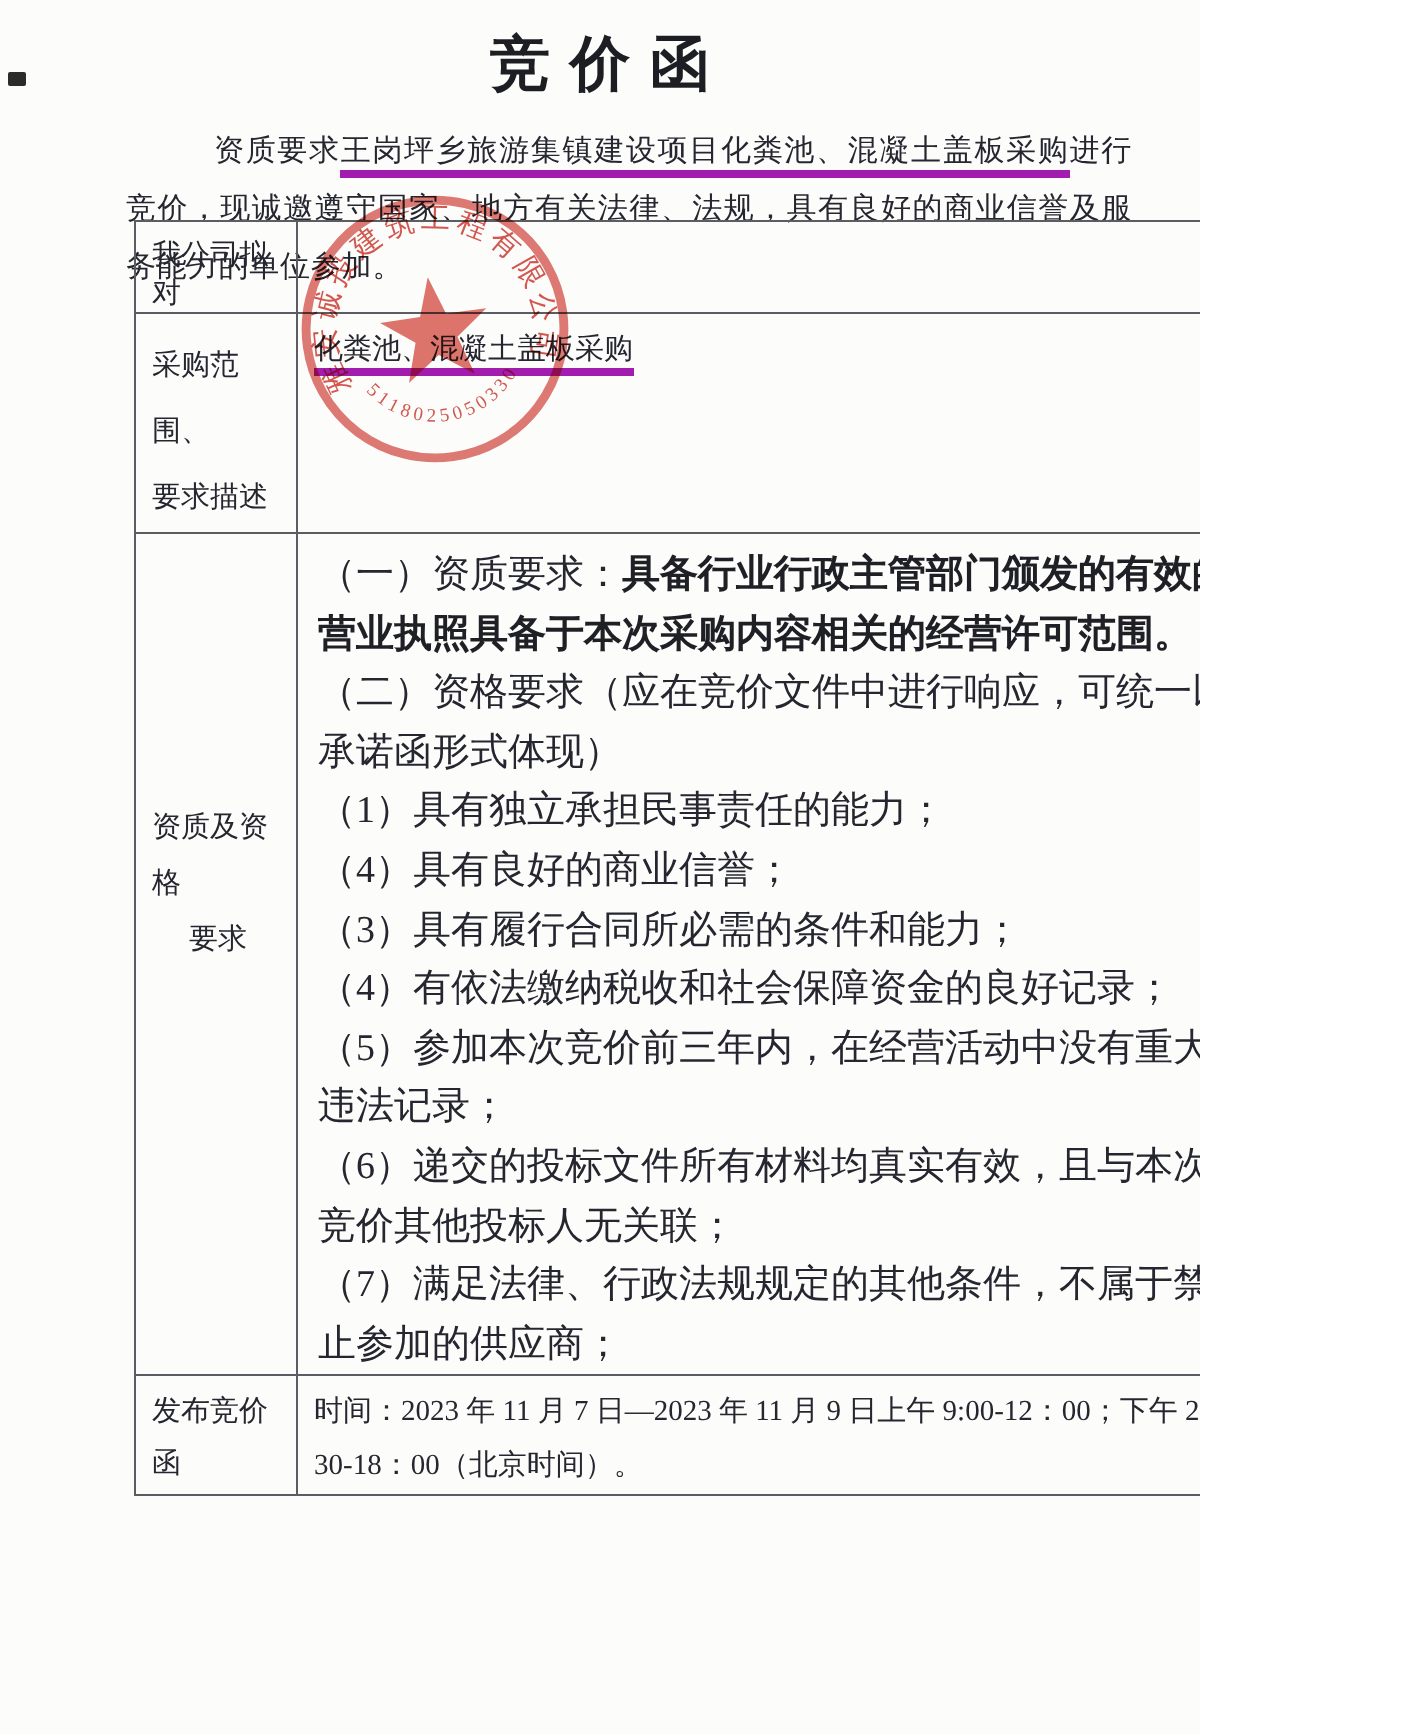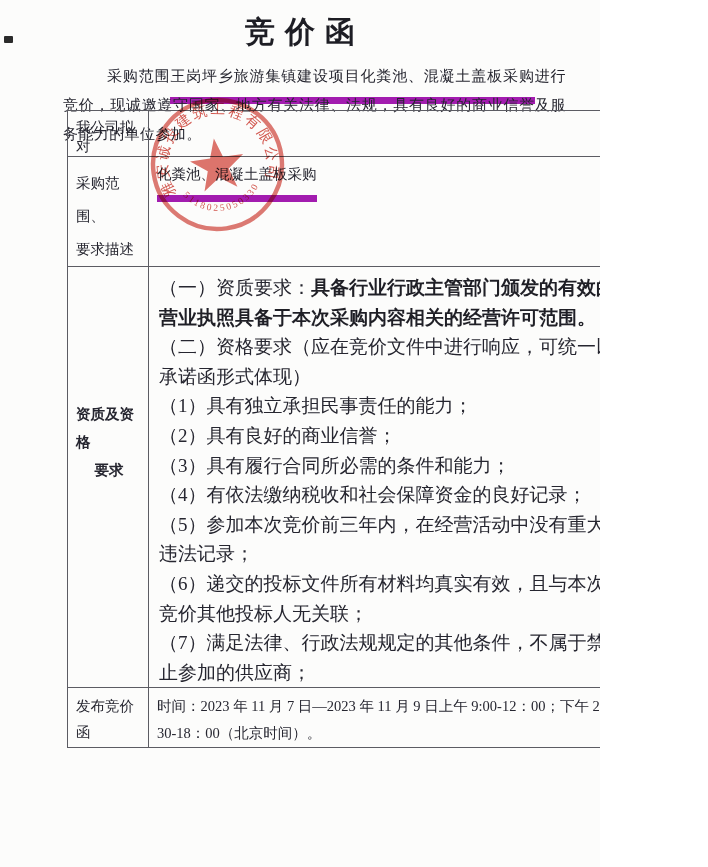--- a/index.html
+++ b/index.html
@@ -5,62 +5,62 @@
   html,body{margin:0;padding:0;background:#ffffff;}
   .page{position:relative;width:600px;height:867px;background:#fcfcfb;overflow:hidden;
         font-family:"Liberation Serif","DejaVu Serif",serif;color:#262630;}
   .artifact{position:absolute;}
   .a1{left:4px;top:36px;width:9px;height:7px;background:#2b2b2b;border-radius:1px;}
   .a2{left:688px;top:18px;width:4px;height:3px;background:#9a9a9a;}
   .title{margin:0;padding-top:12px;text-align:center;font-size:30px;font-weight:bold;
          letter-spacing:10px;text-indent:10px;color:#1d1d24;}
   .intro{margin:9px 34px 0 63px;font-size:15px;line-height:29px;text-indent:44px;
          letter-spacing:.4px;text-align:justify;}
-  .u{border-bottom:7px solid #a21caf;padding-bottom:13px;}
+  .u{border-bottom:4px solid #a21caf;padding-bottom:1px;}
   .b{font-weight:bold;color:#1f1f26;}
   table.doc{position:absolute;left:67px;top:110px;width:556px;border-collapse:collapse;
             table-layout:fixed;font-size:14.5px;color:#262630;}
   td{border:1px solid #5c5c63;padding:0 6px 0 8px;vertical-align:top;overflow:hidden;}
   .h26{height:26px}.h31{height:31px}.h60{height:60px}.h35{height:35px}
   .h58{height:58px}.h300{height:300px}
   .r1cell{line-height:25px;}
   .r2cell{line-height:24px;padding-top:4px;}
   .lbl span{display:block;}
   .lbl-contact{padding-top:9px;line-height:33px;}
   .vtop{padding-top:9px;}
   .lbl-brief{padding-top:7px;}
   .emptycell{background:transparent;}
   .lbl-scope{padding-top:10px;line-height:33px;}
   .scopeval{padding-top:8px;}
   .lbl-sched{padding-top:8px;line-height:29px;}
   .lbl-sched .ctr{text-align:center;}
   .schedcell{padding-top:7px;line-height:28px;}
   .schedcell div{white-space:nowrap;}
-  .lbl-qual{padding-top:133px;line-height:28px;font-weight:bold;}
+  .lbl-qual{padding-top:133px;line-height:28px;}
   .lbl-qual .ctr{text-align:center;}
   .qualcell{padding:6px 0 0 10px;font-size:19px;}
   .qline{line-height:29.6px;}
   .lbl-ann{padding-top:5px;line-height:26px;}
   .anncell{padding-top:5px;line-height:27px;}
   .stamp{position:absolute;left:147px;top:97px;width:141px;height:135px;
          transform:rotate(-8deg);mix-blend-mode:multiply;opacity:.88;}
   .stamp text{font-family:"Liberation Serif","DejaVu Serif",serif;}
   .arc-company{font-size:14.5px;letter-spacing:2.5px;fill:#cf4138;}
   .arc-number{font-size:9.5px;letter-spacing:2.2px;fill:#cf4138;}
 </style>
 </head>
 <body>
 
 <div class="page">
   <div class="artifact a1"></div>
   <div class="artifact a2"></div>
 
   <h1 class="title">竞价函</h1>
 
-  <p class="intro"><span>采购范围</span><span class="u">王岗坪乡旅游集镇建设项目化粪池、混凝土盖板采购</span><span>进行竞价，现诚邀遵守国家、地方有关法律、法规，具有良好的商业信誉及服务能力的单位参加。</span></p>
+  <p class="intro"><span>资质要求</span><span class="u">王岗坪乡旅游集镇建设项目化粪池、混凝土盖板采购</span><span>进行竞价，现诚邀遵守国家、地方有关法律、法规，具有良好的商业信誉及服务能力的单位参加。</span></p>
 
   <table class="doc">
     <colgroup>
         <col style="width:81px">
         <col style="width:155px">
         <col style="width:92px">
         <col style="width:228px">
       </colgroup>
 
     <tbody>
@@ -83,21 +83,21 @@
 
     <tr class="h300">
       <td class="lbl lbl-qual">
             <span>资质及资格</span>
             <span class="ctr">要求</span>
           </td>
       <td colspan="3" class="qualcell">
             <div class="qline"><span>（一）资质要求：</span><span class="b">具备行业行政主管部门颁发的有效的营业执照具备于本次采购内容相关的经营许可范围。</span></div>
             <div class="qline"><span>（二）资格要求（应在竞价文件中进行响应，可统一以承诺函形式体现）</span></div>
             <div class="qline"><span>（1）具有独立承担民事责任的能力；</span></div>
-            <div class="qline"><span>（2）具有良好的商业信誉；</span></div>
+            <div class="qline"><span>（4）具有良好的商业信誉；</span></div>
             <div class="qline"><span>（3）具有履行合同所必需的条件和能力；</span></div>
             <div class="qline"><span>（4）有依法缴纳税收和社会保障资金的良好记录；</span></div>
             <div class="qline"><span>（5）参加本次竞价前三年内，在经营活动中没有重大违法记录；</span></div>
             <div class="qline"><span>（6）递交的投标文件所有材料均真实有效，且与本次竞价其他投标人无关联；</span></div>
             <div class="qline"><span>（7）满足法律、行政法规规定的其他条件，不属于禁止参加的供应商；</span></div>
           </td>
     </tr>
 
     <tr class="h58">
       <td class="lbl lbl-ann">

